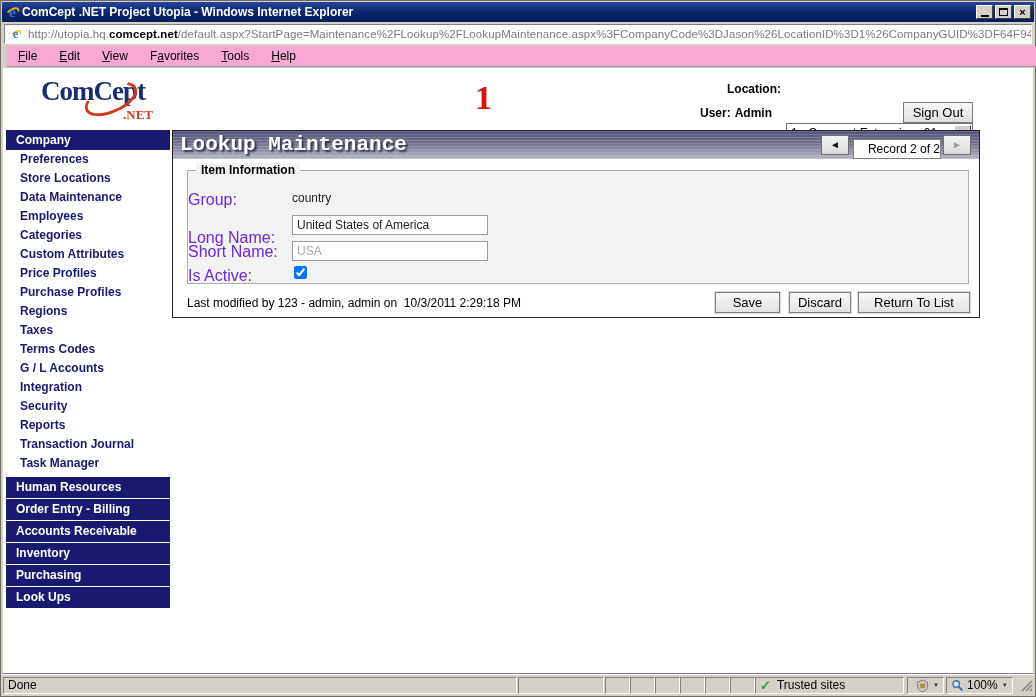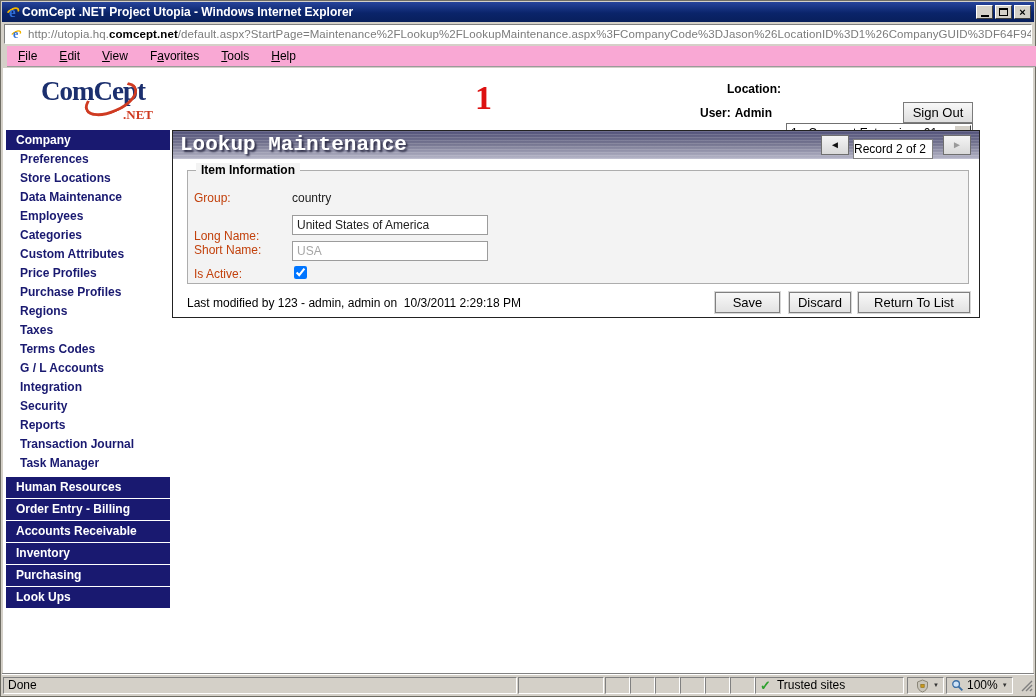--- a/index.html
+++ b/index.html
@@ -84,28 +84,28 @@
     background:
       repeating-linear-gradient(180deg, rgba(255,255,255,.14) 0 1px, rgba(255,255,255,0) 1px 3px),
       linear-gradient(180deg,#53537b 0%,#74748f 45%,#b7b7c9 100%); }
   .panel-title { position:absolute; left:7px; top:0px; color:#fff; font-weight:bold;
     font-size:21px; line-height:28px; text-shadow:2px 2px 2px #2f2f48;font-family:Liberation Mono, monospace; }
   .rec-btn { position:absolute; top:4px; width:28px; height:20px;
     background:linear-gradient(#f4f4f4,#d9d9d9); border:1px solid #6f6f6f;
     display:flex; align-items:center; justify-content:center; font-size:10px; line-height:1; }
   .rec-prev { left:648px; color:#111; }
   .rec-next { left:770px; color:#9a9a9a; }
-  .rec-label { position:absolute; left:680px; top:8px; width:80px; height:20px;
-    background:#fff; border:1px solid #808080; text-align:left;
+  .rec-label { position:absolute; left:680px; top:8px; width:88px; height:20px;
+    background:#fff; border:1px solid #808080; text-align:right;
     font-size:12px; line-height:18px; }
   .fieldset { position:absolute; left:14px; top:39px; width:782px; height:114px;
     border:1px solid #adadad; background:#f3f3f3; }
   .legend { position:absolute; left:8px; top:-8px; background:#f3f3f3; padding:0 5px;
     font-weight:bold; font-size:12px; }
-  .f-label { position:absolute; left:6px; font-size:12px; color:#c2410c; }
+  .f-label { position:absolute; left:0; font-size:16px; color:#6d28d9; }
   .f-static { position:absolute; left:104px; font-size:12px; color:#222; }
   .f-input { position:absolute; left:104px; width:196px; height:20px; background:#fff;
     border:1px solid #9c9c9c; font-family:"Liberation Sans",sans-serif;
     font-size:12px; padding:1px 4px; color:#222; }
   .f-input.disabled { color:#a6a6a6; }
   .f-check { position:absolute; left:106px; width:13px; height:13px; }
   .panel-footer { position:absolute; left:0; top:157px; width:100%; height:29px; background:#fff; }
   .last-modified { position:absolute; left:14px; top:8px; font-size:12px; white-space:pre; }
   .btn { position:absolute; top:4px; height:21px; background:linear-gradient(#f8f8f8,#e2e2e2);
     border:1px solid #808080; box-shadow:0 0 0 1px #d8d8d8;

